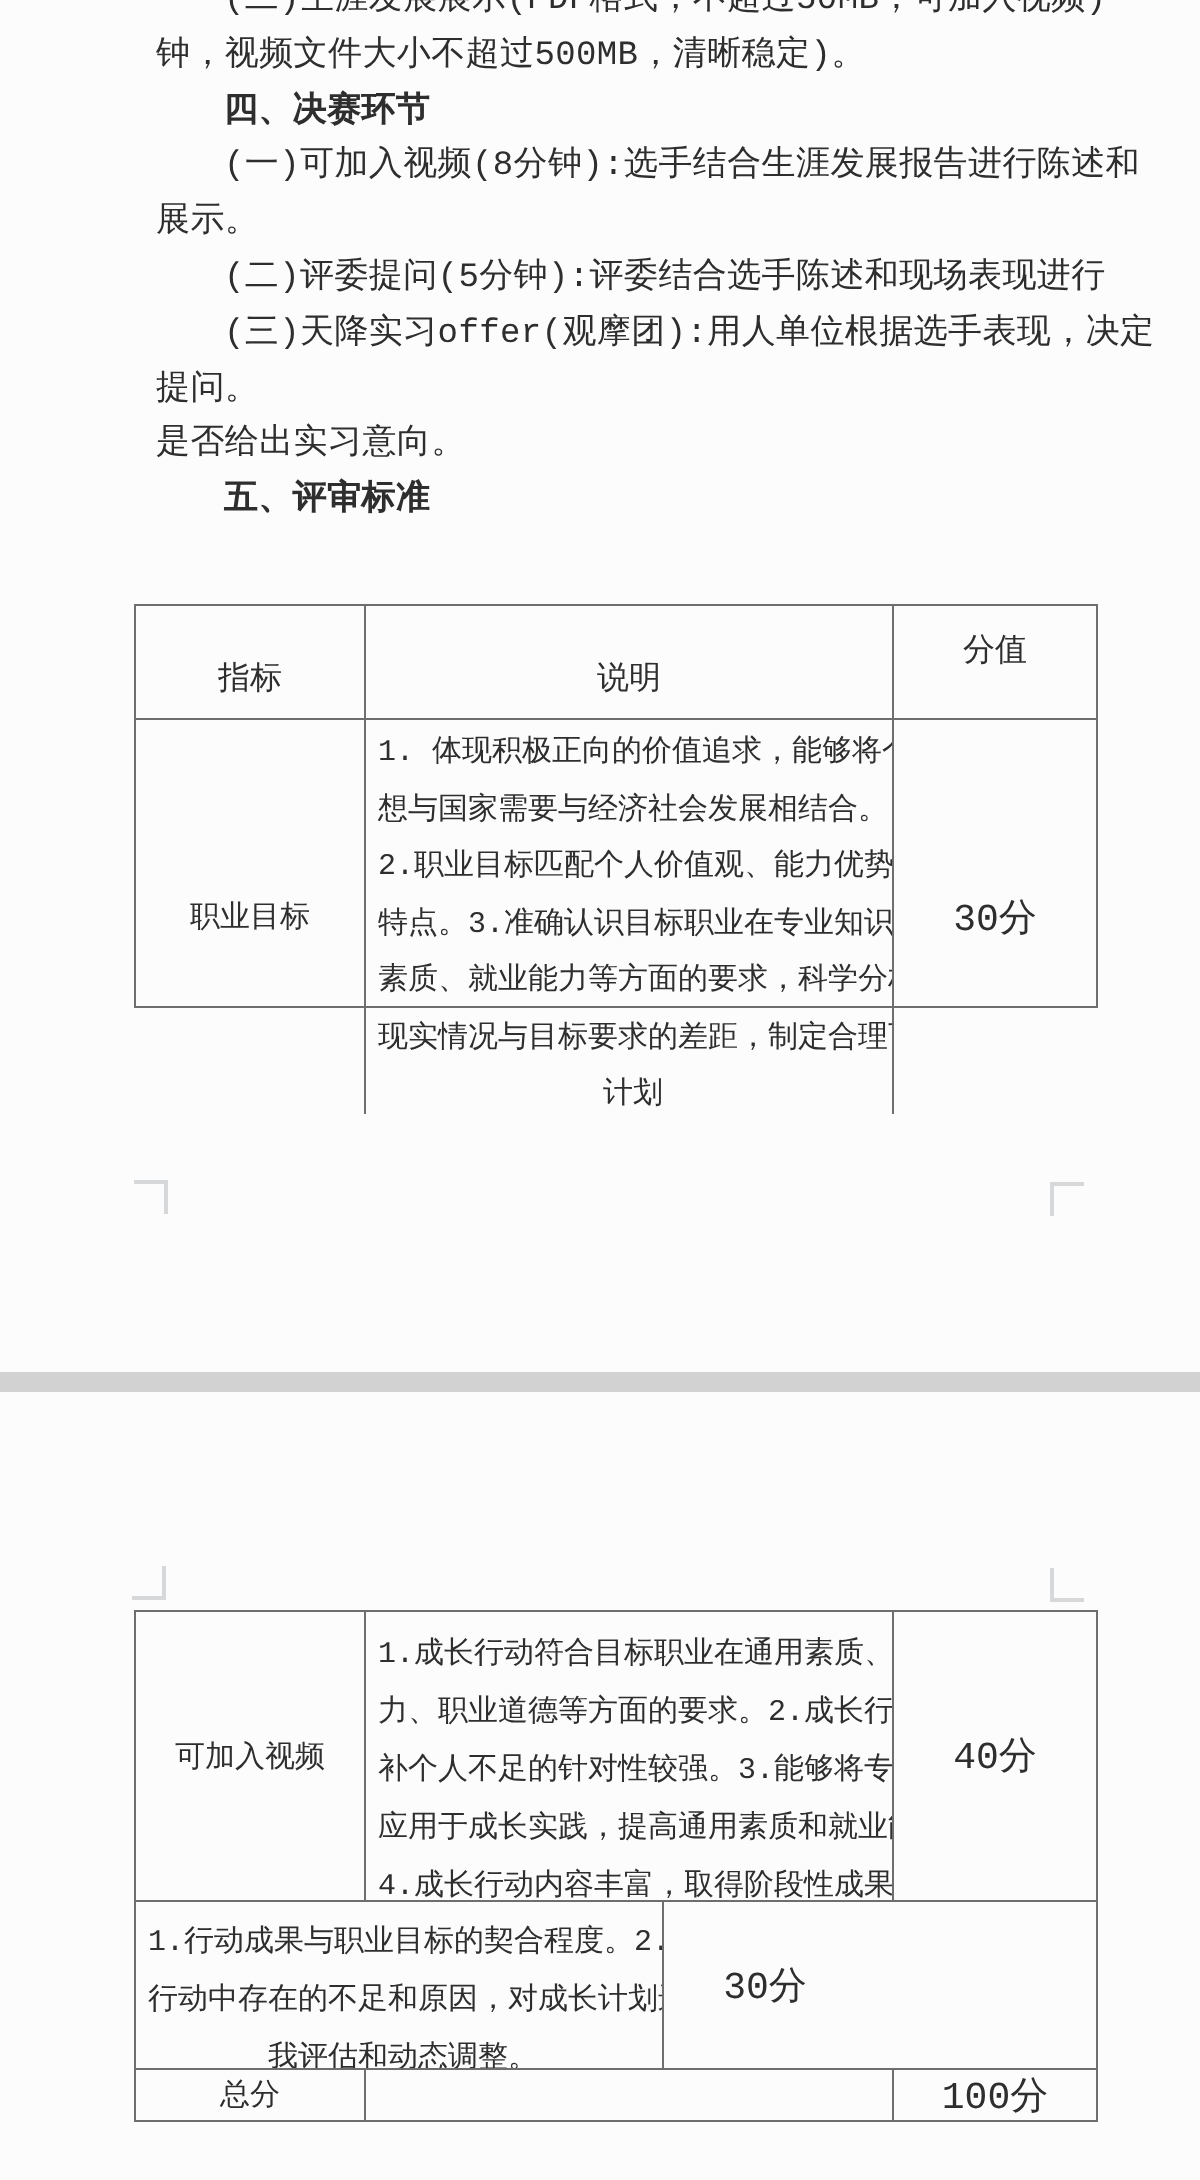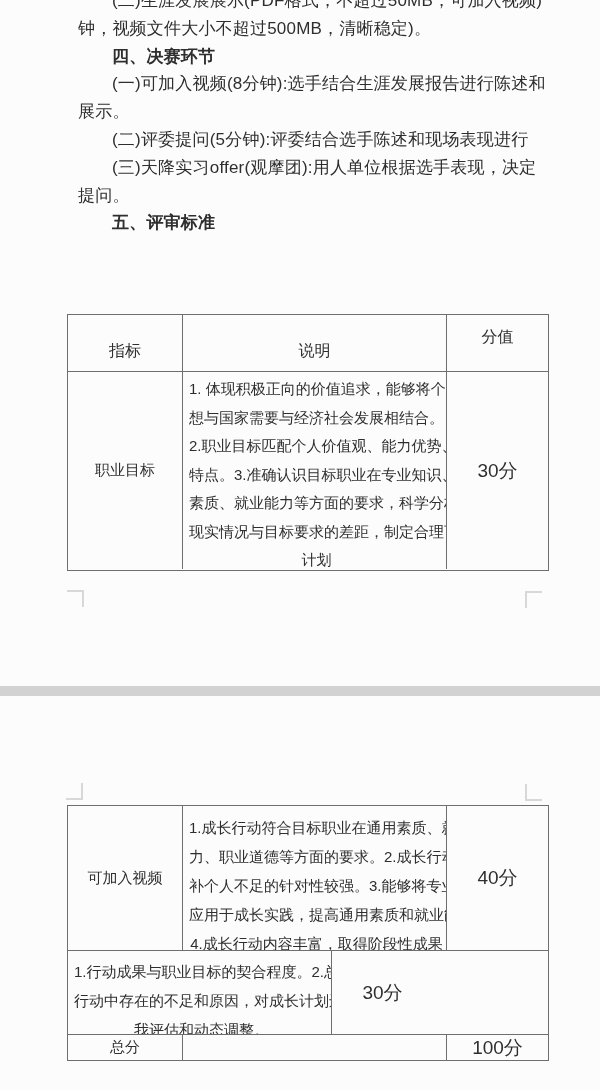--- a/index.html
+++ b/index.html
@@ -6,30 +6,30 @@
     --page-bg:#fcfcfc;
     --separator:#d2d2d2;
     --border:#6e6e6e;
     --text:#2e2e2e;
     --mark:#d6d8da;
   }
   html,body{margin:0;padding:0;background:#ffffff;}
   .screen{
     position:relative;width:600px;height:1090px;overflow:hidden;
     background:var(--page-bg);color:var(--text);
-    font-family:Liberation Sans, sans-serif;
+    font-family:Liberation Mono, monospace;
   }
   
   #body-text{position:absolute;left:78px;top:-13px;width:470px;}
   .line{font-size:17px;line-height:27.8px;white-space:nowrap;font-weight:500;letter-spacing:0.2px;}
   .line.indent{padding-left:34px;}
   .line.heading{font-weight:700;}
   
   .doc-table{position:absolute;left:67px;width:482px;box-sizing:border-box;border:1px solid var(--border);}
-  #table1{top:314px;height:257px;}
+  #table1{top:302px;height:202px;}
   #table2{top:805px;height:256px;}
   .trow{display:flex;box-sizing:border-box;}
   .trow.hb{border-bottom:1px solid var(--border);}
   .cell{box-sizing:border-box;overflow:hidden;}
   .c1{width:115px;border-right:1px solid var(--border);font-size:15px;}
   .c2{width:264px;border-right:1px solid var(--border);text-align:center;}
   .c3{width:101px;font-size:19px;}
   .center{display:flex;align-items:center;justify-content:center;}
   .trow.header{height:57px;}
   .trow.header .cell{font-size:16px;font-weight:500;}
@@ -55,20 +55,21 @@
 
   <div id="body-text">
       <div class="line indent">(二)生涯发展展示(PDF格式，不超过50MB，可加入视频)</div>
       <div class="line">钟，视频文件大小不超过500MB，清晰稳定)。</div>
       <div class="line indent heading">四、决赛环节</div>
       <div class="line indent">(一)可加入视频(8分钟):选手结合生涯发展报告进行陈述和</div>
       <div class="line">展示。</div>
       <div class="line indent">(二)评委提问(5分钟):评委结合选手陈述和现场表现进行</div>
       <div class="line indent">(三)天降实习offer(观摩团):用人单位根据选手表现，决定</div>
       <div class="line">提问。</div>
+      <div class="line">是否给出实习意向。</div>
       <div class="line indent heading">五、评审标准</div>
     </div>
 
   <div class="doc-table" id="table1">
     <div class="trow header hb">
       <div class="cell c1 center h-low">指标</div>
       <div class="cell c2 center h-low">说明</div>
       <div class="cell c3 center h-high">分值</div>
     </div>
     <div id="t1-body">

